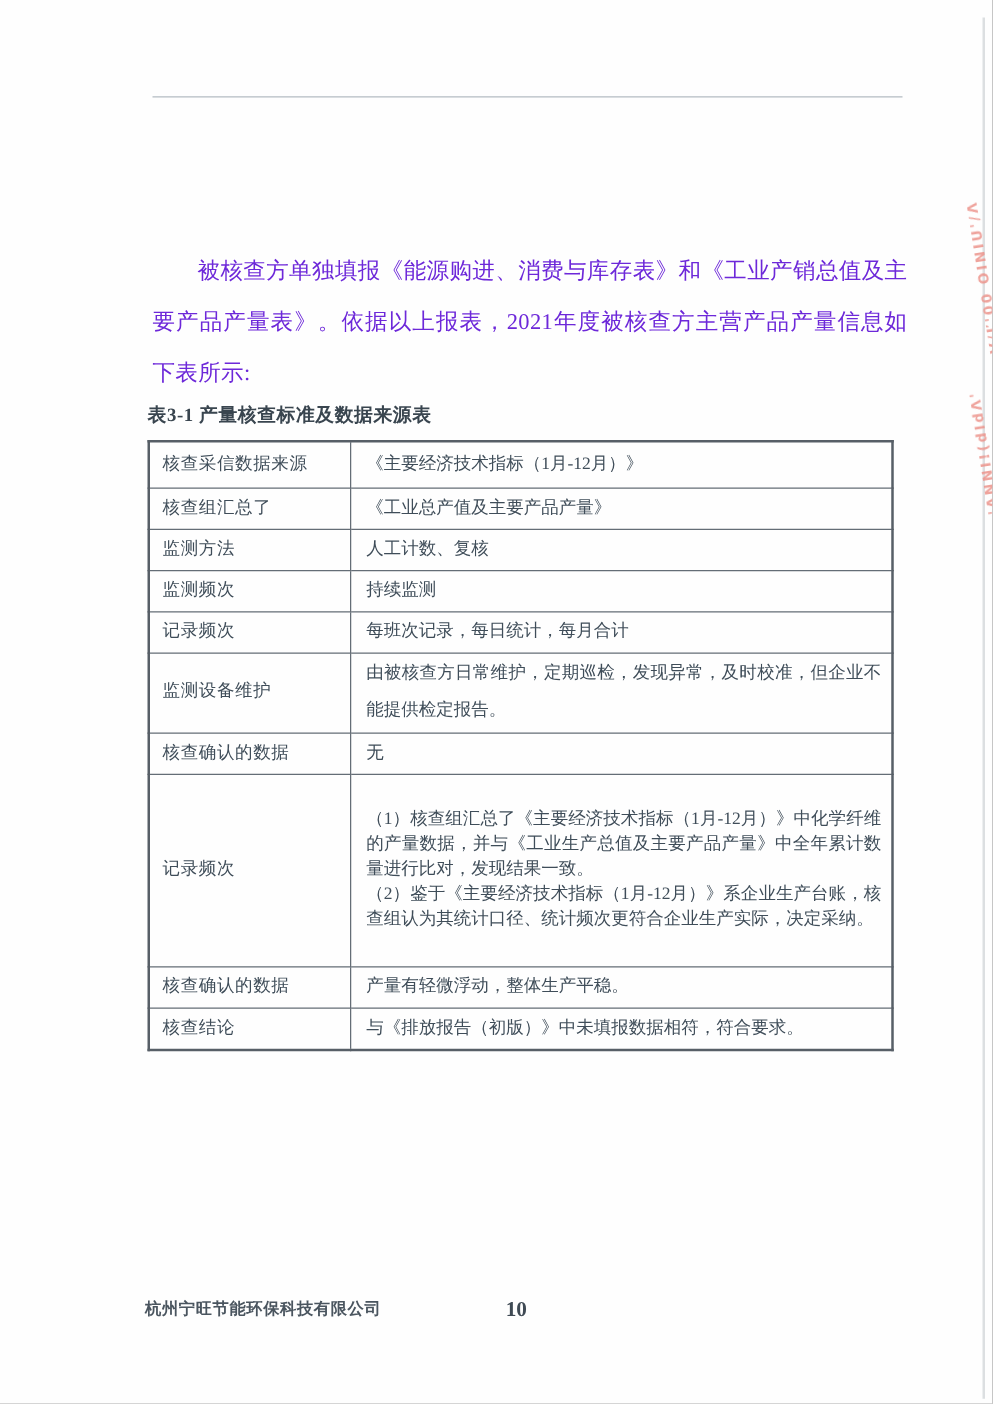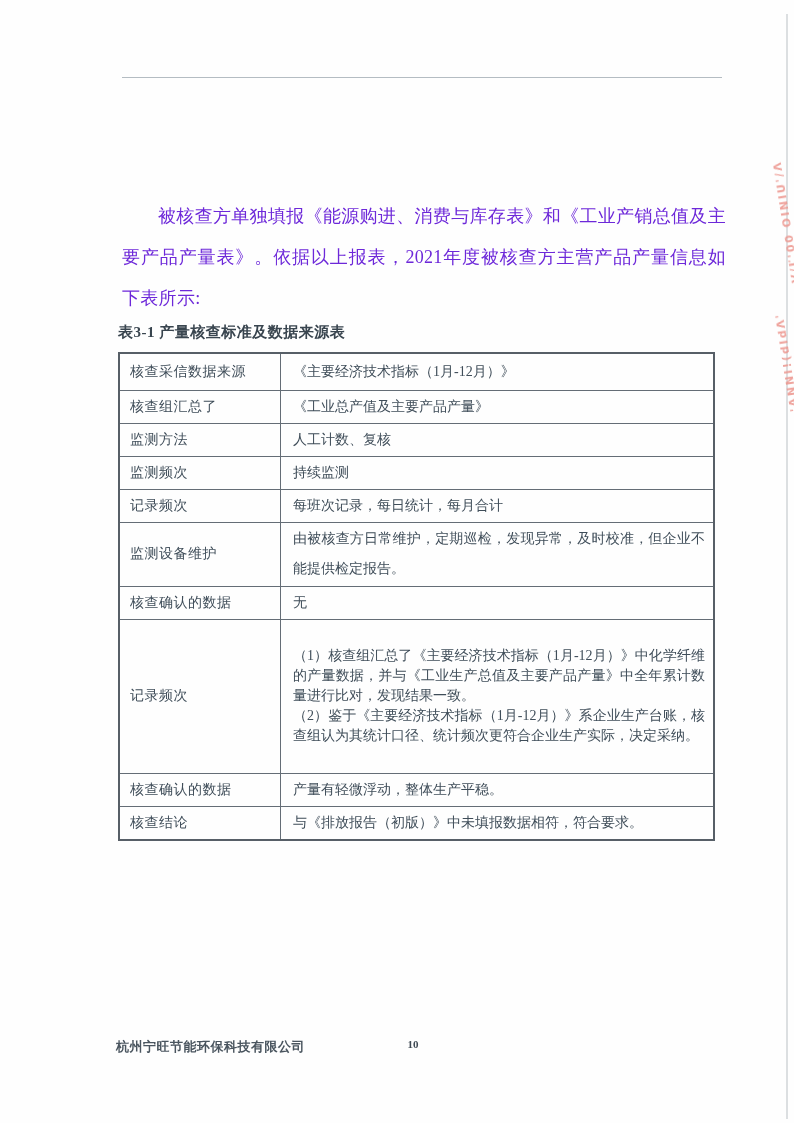--- a/index.html
+++ b/index.html
@@ -64,21 +64,21 @@
   .data-table tr:nth-child(8){height:154px;}
   .data-table tr:nth-child(9){height:30px;}
   .data-table tr:nth-child(10){height:28px;}
   
   .footer-company{
     position:absolute;left:116px;top:1038px;
     font-size:13px;font-weight:bold;color:#4a555f;letter-spacing:.5px;
   }
   .footer-page{
     position:absolute;left:118px;top:1038px;width:590px;text-align:center;
-    font-size:11px;font-weight:bold;color:#3f4a54;
+    font-size:17px;font-weight:bold;color:#3f4a54;
   }
 </style>
 </head>
 <body>
 
 <div class="page">
 
   <div class="header-rule"></div>
 
   <div class="edge-line"></div>

